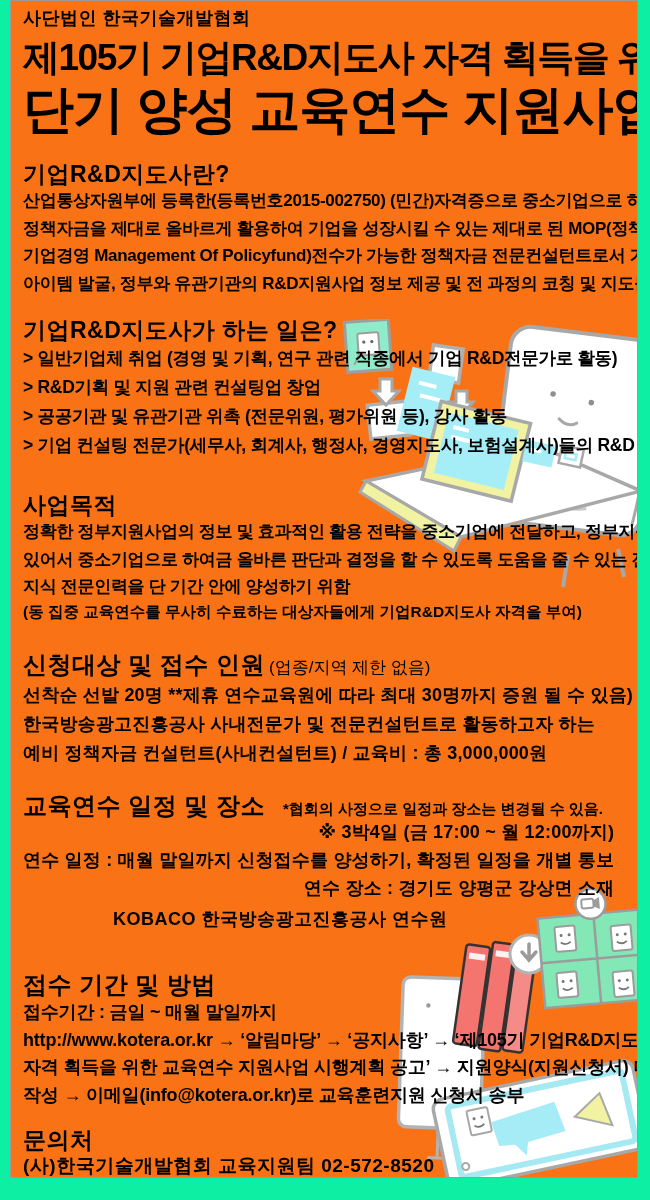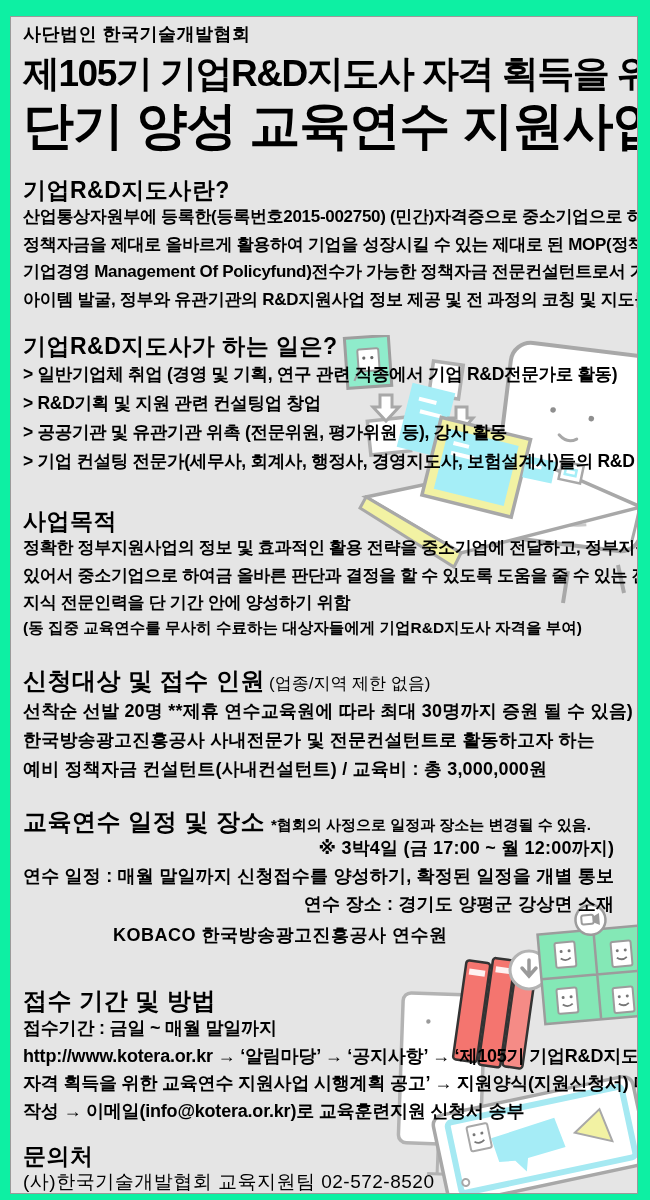--- a/index.html
+++ b/index.html
@@ -3,40 +3,40 @@
 <meta charset="utf-8">
 <style>
   html,body { margin:0; padding:0; background:#fff; }
   .poster {
     position:relative; width:650px; height:1200px;
     background:#0df0a3; box-sizing:border-box;
     font-family:"Liberation Sans","DejaVu Sans",sans-serif;
     color:#000;
   }
   .inner {
-    position:absolute; left:10px; top:16px; width:628px; height:1178px;
-    background:#e5e5e5; border:1px solid #9a9a9a; box-sizing:border-box;
+    position:absolute; left:10px; top:0; width:628px; height:1178px;
+    background:#f97316; border:1px solid #9a9a9a; box-sizing:border-box;
     overflow:hidden;
   }
   .txt { position:absolute; left:12px; white-space:nowrap; z-index:2; }
   .org { top:5px; font-size:18px; font-weight:800; letter-spacing:0.5px; }
   .title1 { top:32px; font-size:37px; font-weight:900; letter-spacing:-1.5px; }
   .title2 { top:75px; font-size:51px; font-weight:900; letter-spacing:-1px; }
   .h2 { font-size:23px; font-weight:800; letter-spacing:0.5px; }
   .h2 .note { font-size:17px; font-weight:400; margin-left:4px; letter-spacing:0; }
-  .h2 .note-sm { font-size:15px; font-weight:700; margin-left:6px; letter-spacing:0; }
+  .h2 .note-sm { font-size:15px; font-weight:700; margin-left:18px; letter-spacing:0; }
   .big { font-size:24px; }
   .lines div { font-size:17px; font-weight:700; line-height:27.5px; letter-spacing:-0.3px; }
   .lines.md div { font-size:17.5px; line-height:29px; }
   .lines.lg div { font-size:18px; line-height:29px; letter-spacing:0.2px; }
   .lines.sch div { font-size:18px; line-height:28px; letter-spacing:0.2px;text-align:right; }
   .lines.app div { font-size:18px; line-height:27.5px; letter-spacing:-0.2px; }
   .lines.sub div { font-size:18px; line-height:23.5px; letter-spacing:0.5px;margin-top:8px; }
   .small-note { font-size:15.5px; font-weight:700; }
-  .contact-line { font-size:19px; font-weight:400; letter-spacing:0.5px; }
+  .contact-line { font-size:19px; font-weight:700; letter-spacing:0.5px; }
   .illo { position:absolute; z-index:1; }
 </style>
 </head>
 <body>
 
 <div class="poster">
   <div class="inner">
 
     <svg class="illo" style="left:325px; top:318px;" width="310" height="278" viewBox="0 0 310 278">
 

